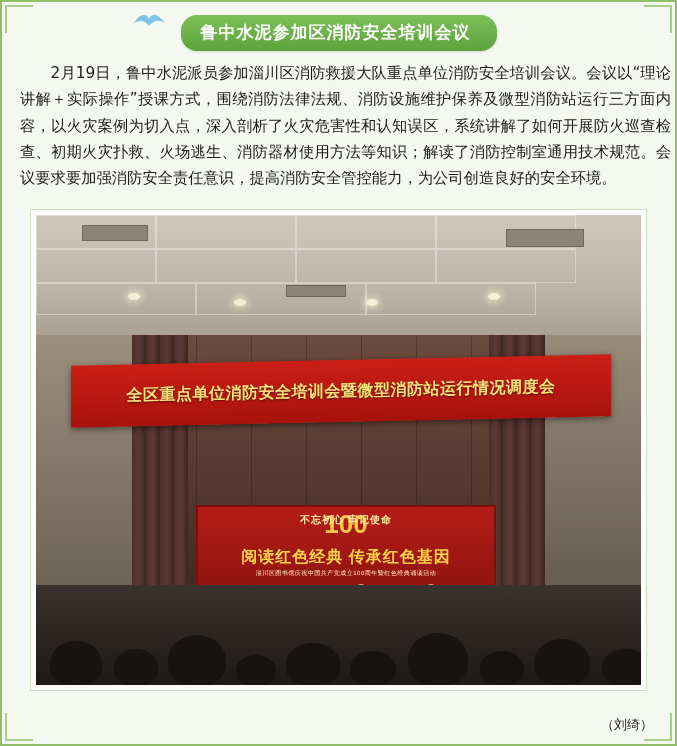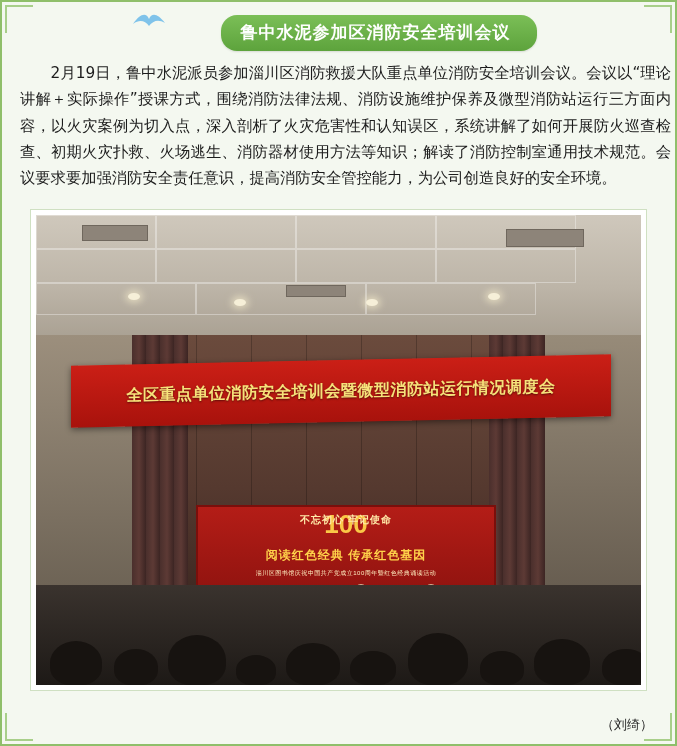--- a/index.html
+++ b/index.html
@@ -46,21 +46,20 @@
     background: linear-gradient(180deg, #7bbf57 0%, #5da33c 100%);
     color: #ffffff;
     font-size: 17px;
     font-weight: bold;
     letter-spacing: 1px;
     padding: 6px 26px 7px 20px;
     border-radius: 16px;
     white-space: nowrap;
     box-shadow: 0 1px 2px rgba(0,0,0,0.12);
     font-family: "DejaVu Sans", "Liberation Sans", sans-serif;
-    margin-left: 40px;
   }
   .bird {
     position: absolute;
     left: 130px;
     top: 8px;
     width: 34px;
     height: 22px;
   }
 
   .body-text {
@@ -165,21 +164,21 @@
   .screen {
     position: absolute;
     left: 160px; width: 300px;
     top: 290px; height: 100px;
     background: linear-gradient(180deg,#b41d17 0%,#8c120e 100%);
     border: 2px solid #7a0f0b;
     box-sizing: border-box;
     overflow: hidden;
   }
   .screen .s1 { position:absolute; top:6px; left:0; right:0; text-align:center; color:#ffe9a8; font-size:10px; font-weight:bold; letter-spacing:1px;}
-  .screen .s2 { position:absolute; top:40px; left:0; right:0; text-align:center; color:#ffd24a; font-size:12px; font-weight:bold; letter-spacing:1px;}
+  .screen .s2 { position:absolute; top:40px; left:0; right:0; text-align:center; color:#ffd24a; font-size:16px; font-weight:bold; letter-spacing:1px;}
   .screen .s3 { position:absolute; top:62px; left:0; right:0; text-align:center; color:#ffeec0; font-size:6px; letter-spacing:0.5px;}
   .screen .emblem {
     position:absolute; top:2px; left:50%; transform:translateX(-50%);
     color:#ffd24a; font-size:26px; font-weight:bold; opacity:0.95;
   }
   .stage-floor {
     position: absolute; left: 90px; right: 90px; top: 392px; height: 40px;
     background: linear-gradient(180deg,#8a6a4a 0%, #6b4f36 100%);
   }
   .table {

